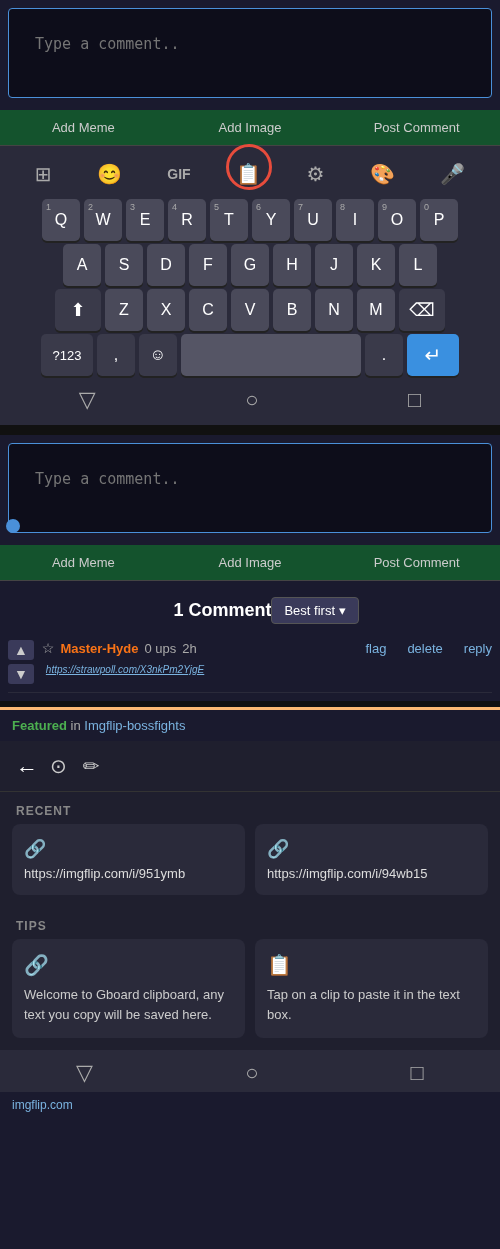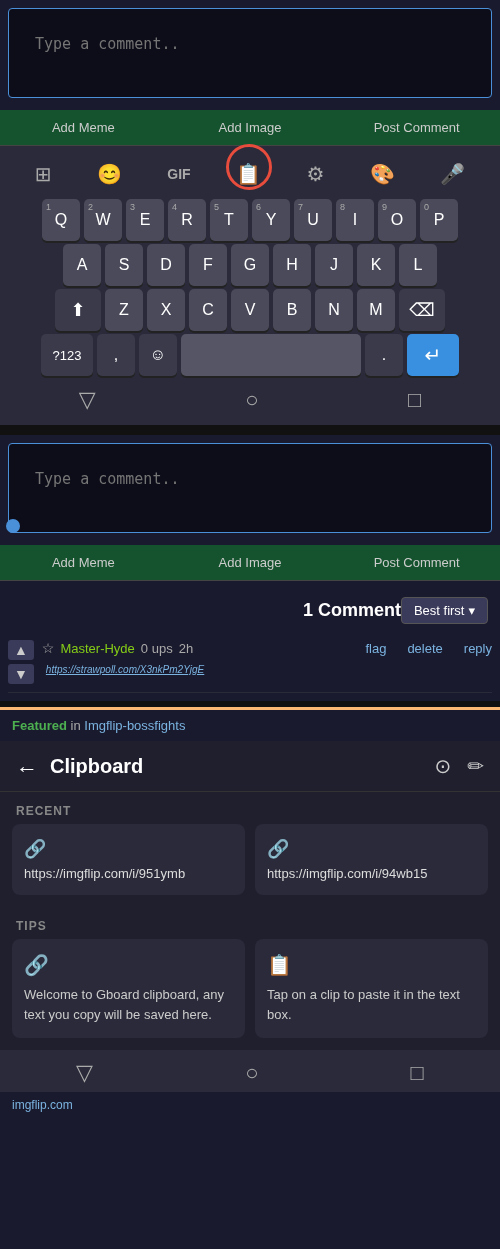--- a/index.html
+++ b/index.html
@@ -138,21 +138,21 @@
     }
 
     
     .comment-section {
       background: #1a1a2e;
       padding: 8px;
     }
     .comment-count-row {
       display: flex;
       align-items: center;
-      justify-content: flex-end;
+      justify-content: center;
       padding: 8px 4px;
       margin-left: 32px;
     }
     .comment-count {
       font-size: 18px;
       font-weight: bold;
       color: #fff;
     }
     .sort-btn {
       background: #3a3a5a;
@@ -171,22 +171,22 @@
       border-bottom: 1px solid #2a2a3a;
     }
     .comment-meta {
       display: flex;
       align-items: center;
       gap: 6px;
       font-size: 13px;
       color: #aaa;
     }
     .comment-meta .username {
-      color: #84cc16;
-      font-weight: normal;
+      color: #f97316;
+      font-weight: bold;
     }
     .comment-meta .actions {
       margin-left: auto;
       display: flex;
       gap: 21px;
     }
     .comment-meta .actions span {
       color: #7ab3e0;
       cursor: pointer;
     }
@@ -466,21 +466,20 @@
 <div class="featured-bar">
   <span class="featured-label">Featured</span>
   <span> in </span>
   <span class="featured-link">Imgflip-bossfights</span>
 </div>
 
 <div class="clipboard-panel">
 
   <div class="clipboard-header">
     <span class="clipboard-back">←</span>
-    <span class="clipboard-title">Clipboard</span>
     <div class="clipboard-header-icons">
       <span class="clipboard-header-icon">⊙</span>
       <span class="clipboard-header-icon">✏</span>
     </div>
   </div>
 
   <div class="section-label">RECENT</div>
   <div class="clip-grid">
     <div class="clip-card">
       <div class="clip-card-icon">🔗</div>

